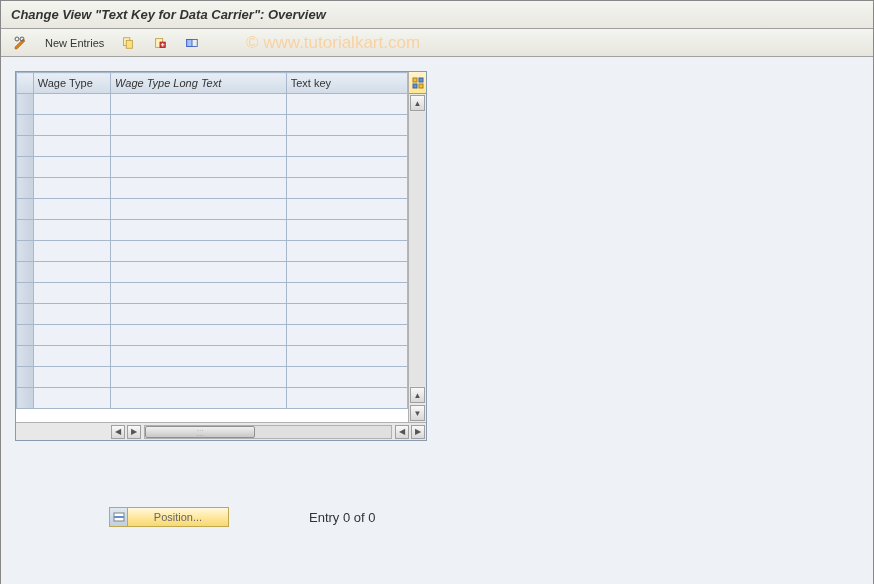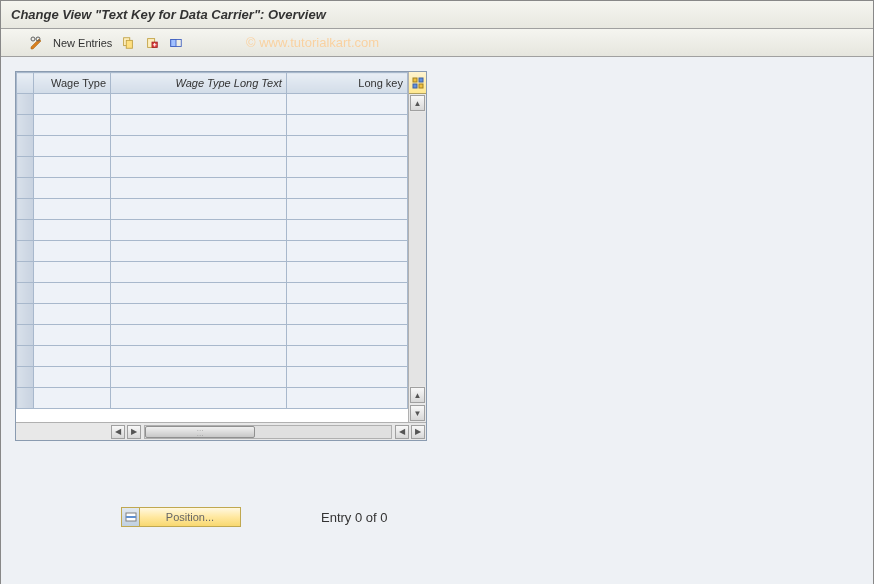--- a/index.html
+++ b/index.html
@@ -26,24 +26,24 @@
       border-bottom: 1px solid #a0a0a0;
       padding: 6px 10px;
       font-size: 13px;
       font-weight: bold;
       font-style: italic;
       color: #333;
     }
     .toolbar {
       background: linear-gradient(to bottom, #f5f5f0, #e6e6de);
       border-bottom: 1px solid #a0a0a0;
-      padding: 4px 24px;
-      display: flex;
-      align-items: center;
-      gap: 0;
+      padding: 4px 8px;
+      display: flex;
+      align-items: center;
+      gap: 8px;
       height: 28px;
       position: relative;
     }
     .toolbar-btn {
       display: inline-flex;
       align-items: center;
       gap: 4px;
       padding: 2px 4px;
       cursor: pointer;
       color: #333;
@@ -61,21 +61,21 @@
       width: 16px;
       height: 16px;
       display: inline-flex;
       align-items: center;
       justify-content: center;
     }
     .watermark {
       position: absolute;
       left: 245px;
       color: #fbcf9a;
-      font-size: 13px;
+      font-size: 17px;
       font-weight: normal;
       pointer-events: none;
       opacity: 0.9;
     }
     .content-area {
       background: #eef1f5;
       height: calc(100% - 52px);
       padding: 14px 0 0 14px;
       position: relative;
     }
@@ -102,21 +102,21 @@
       width: 100%;
     }
     th, td {
       border: 1px solid #a8b8cc;
       height: 21px;
       padding: 0 4px;
     }
     th {
       background: linear-gradient(to bottom, #e8eef5, #d2dce8);
       font-weight: normal;
-      text-align: right;
+      text-align: left;
       color: #333;
       font-size: 11px;
     }
     td {
       background: #eef2f8;
     }
     .row-selector {
       width: 16px;
       background: linear-gradient(to right, #d8e0ea, #c8d2e0);
       border: 1px solid #a8b8cc;
@@ -207,21 +207,21 @@
       left: 50%;
       top: 50%;
       transform: translate(-50%, -50%) rotate(90deg);
       font-size: 7px;
       color: #888;
       letter-spacing: -2px;
     }
     .footer-section {
       position: absolute;
       bottom: 60px;
-      left: 120px;
+      left: 108px;
       display: flex;
       align-items: center;
       gap: 80px;
     }
     .position-btn {
       display: inline-flex;
       align-items: center;
       background: linear-gradient(to bottom, #fff8e0, #ffe8a0, #f8d870);
       border: 1px solid #c0a850;
       height: 20px;
@@ -300,21 +300,21 @@
   <div class="content-area">
     <div class="table-container">
       <div class="table-wrapper">
         <div class="table-main">
           <table>
             <thead>
               <tr>
                 <th class="row-selector"></th>
                 <th class="col-wage-type">Wage Type</th>
                 <th class="col-wage-long">Wage Type Long Text</th>
-                <th class="col-text-key">Long key</th>
+                <th class="col-text-key">Text key</th>
               </tr>
             </thead>
             <tbody id="table-body">
                 <tr>
                   <td class="row-selector"></td>
                   <td></td>
                   <td></td>
                   <td></td>
                 </tr>
                 <tr>

